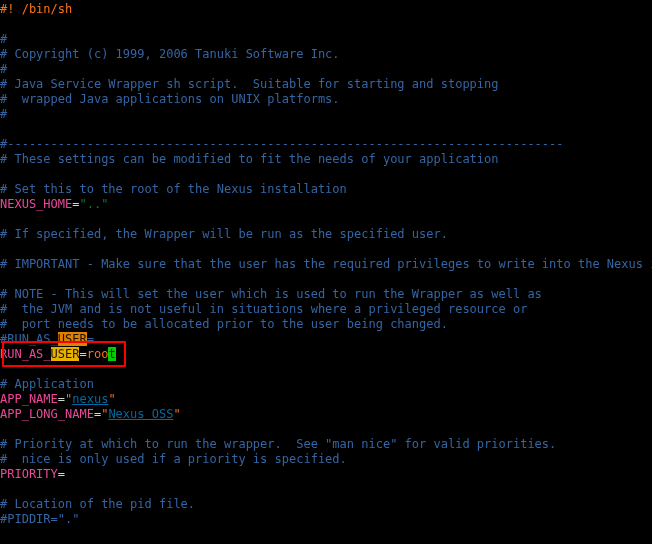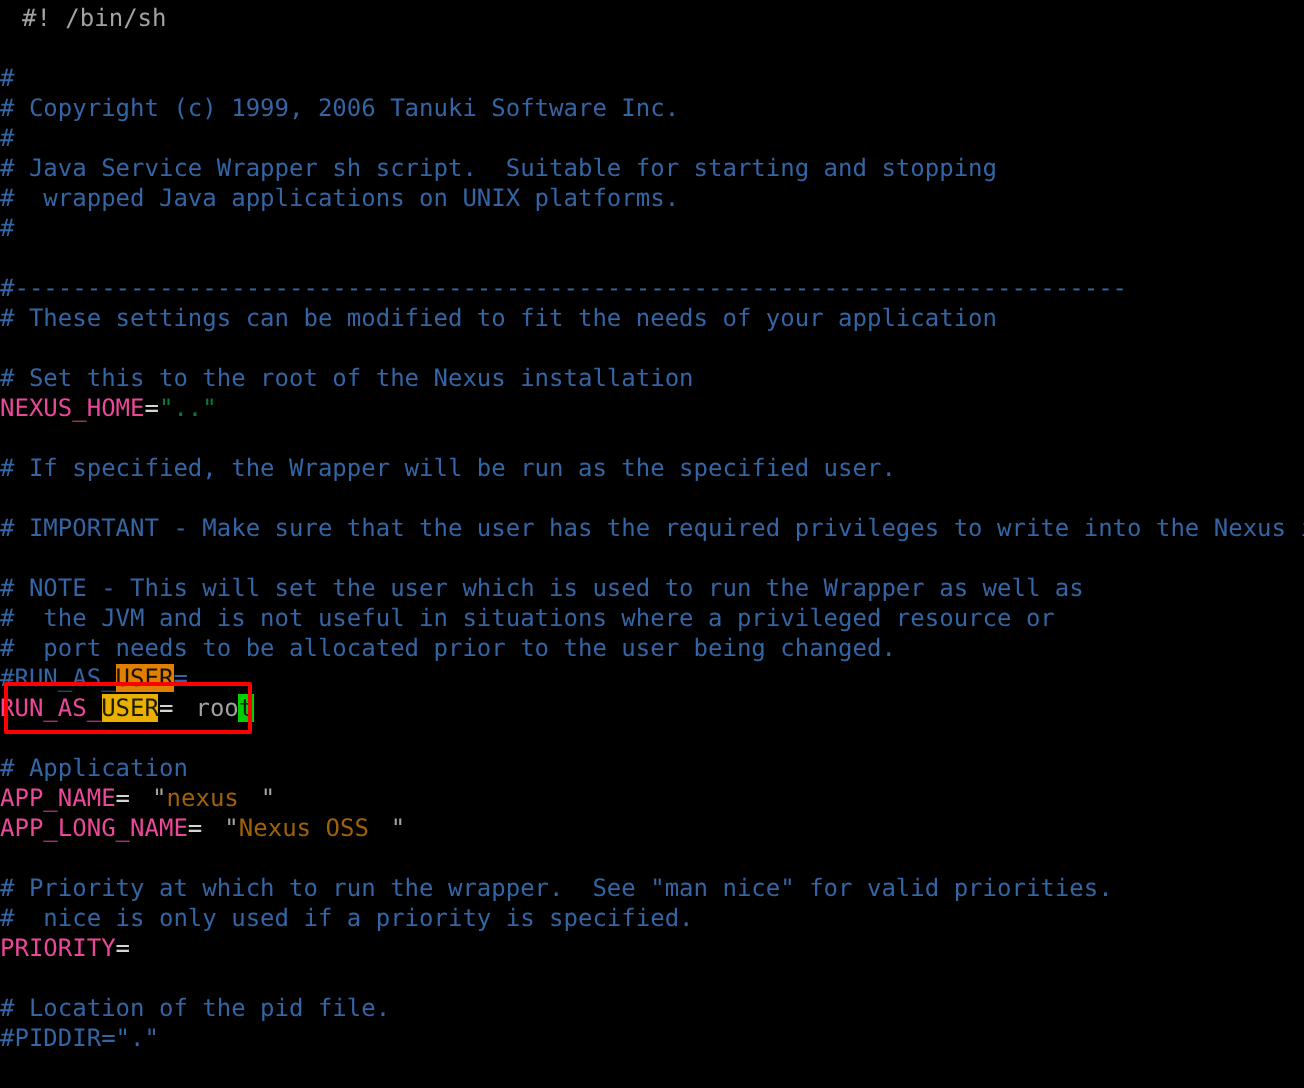--- a/index.html
+++ b/index.html
@@ -28,25 +28,25 @@
     font-size: 12px;
     line-height: 15px;
   }
   .line {
     height: 15px;
     white-space: pre;
     display: block;
     overflow: visible;
   }
   .cmt   { color: #3465a4; }
-  .plain { color: #a3a3a3; padding-left: 11px; }
+  .plain { color: #f97316; }
   .var   { color: #ec4899; }
   .eq    { color: #d3d7cf; }
   .strgrn{ color: #0a7a3a; }
-  .strred{ color: #a16207; }
+  .strred{ color: #0369a1; text-decoration: underline; }
   .hl {
     background: #e9b000;
     color: #1a1a00;
   }
   .hl-cmt {
     background: #e08000;
     color: #1a1000;
   }
   .cursor {
     background: #00d000;

